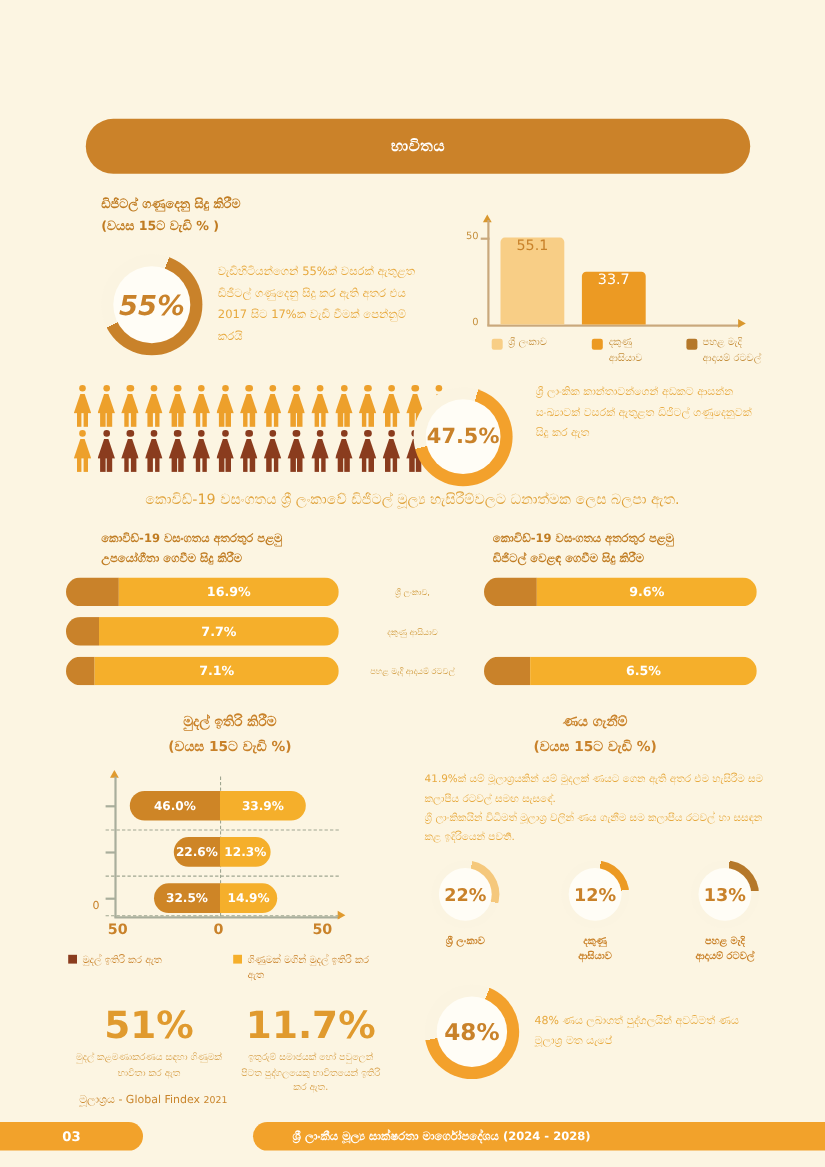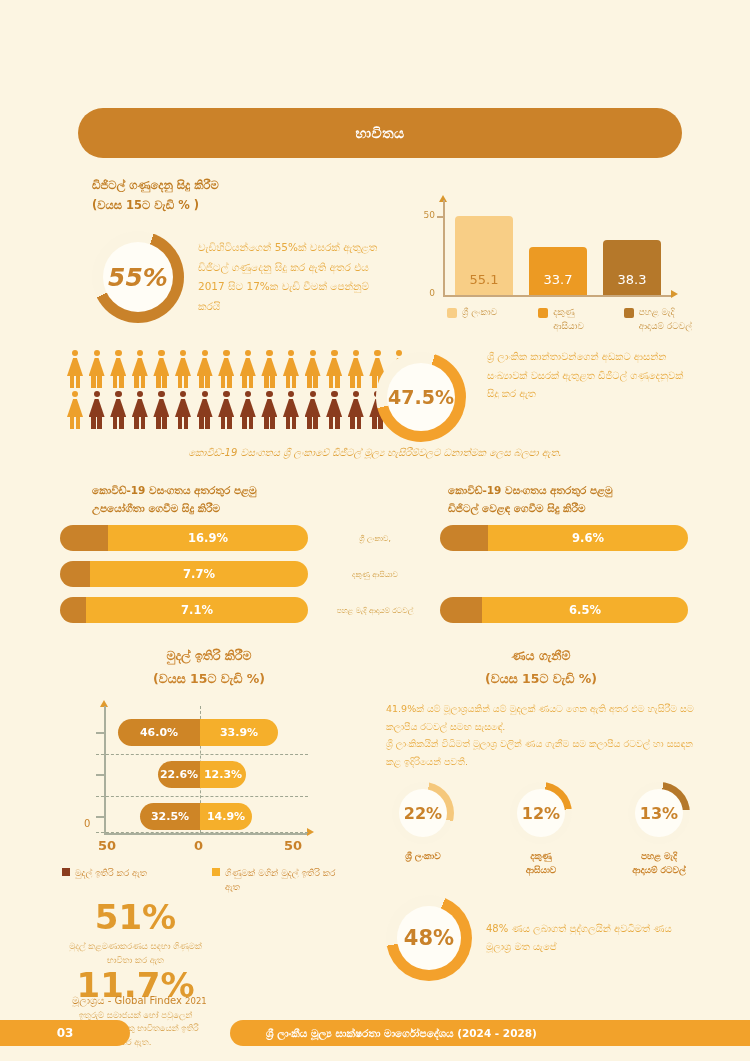--- a/index.html
+++ b/index.html
@@ -41,21 +41,21 @@
   #chart-top .yaxis{position:absolute;left:28px;top:0;width:1.5px;height:96px;background:#C9A87C;}
   #chart-top .yarrow{position:absolute;left:24px;top:-5px;width:0;height:0;
      border-left:4.5px solid transparent;border-right:4.5px solid transparent;border-bottom:7px solid #D9972E;}
   #chart-top .xaxis{position:absolute;left:28px;top:95px;width:230px;height:1.5px;background:#C9A87C;}
   #chart-top .xarrow{position:absolute;left:256px;top:90px;width:0;height:0;
      border-top:4.5px solid transparent;border-bottom:4.5px solid transparent;border-left:7px solid #D9972E;}
   #chart-top .tick{position:absolute;left:22px;width:8px;height:1.5px;background:#C9A87C;}
   #chart-top .tlab{position:absolute;font-size:9px;color:#C58F3C;text-align:right;width:20px;}
   #chart-top .bars{position:absolute;left:40px;top:0;height:95px;display:flex;align-items:flex-end;gap:16px;}
   #chart-top .bar{width:58px;border-radius:4px 4px 0 0;position:relative;
-     display:flex;align-items:flex-end;justify-content:center;}
+     display:flex;justify-content:center;}
   #chart-top .bar span{font-size:13px;padding-bottom:8px;}
   .lg-row{position:absolute;left:32px;top:106px;width:268px;display:flex;font-size:9px;line-height:1.5;}
   .lg-item{display:flex;align-items:flex-start;gap:5px;}
   .lg-sw{width:10px;height:10px;border-radius:2px;flex:0 0 10px;margin-top:2px;}
   .lg-tx{color:#C58F3C;}
 
   
   #blk-people{position:absolute;left:66px;top:350px;}
   .people-row{display:flex;gap:3.6px;}
   .people-row + .people-row{margin-top:3px;}
@@ -66,21 +66,21 @@
   .fig .lleg{position:absolute;left:3.6px;top:25px;width:4.6px;height:13px;}
   .fig .rleg{position:absolute;right:3.6px;top:25px;width:4.6px;height:13px;}
 
   #d475{position:absolute;left:376px;top:352px;width:90px;height:90px;
     background:conic-gradient(from 18deg,#F3A12C 0 66%, #FBF4E1 66% 100%);}
   #d475 .hole{inset:11px;}
   #d475 .val{font-size:19px;color:#C9822A;}
   #p-women{position:absolute;left:487px;top:348px;width:206px;font-size:10px;line-height:1.85;color:#E7A93E;}
 
   #covid-note{position:absolute;left:0;top:447px;width:750px;text-align:center;
-     font-size:10px;color:#E0A23A;font-style:italic;}
+     font-size:13px;color:#E0A23A;}
 
   
   .grp-title{position:absolute;font-size:10.5px;font-weight:bold;color:#C07C22;line-height:1.7;}
   #gt-left{left:92px;top:482px;width:260px;}
   #gt-right{left:448px;top:482px;width:260px;text-align:left;}
 
   .hb{position:absolute;height:26px;border-radius:13px;overflow:hidden;display:flex;align-items:center;}
   .hb .seg-dark{height:100%;background:#C9822A;}
   .hb .seg-light{height:100%;background:#F5AF2B;flex:1;display:flex;align-items:center;justify-content:center;}
   .hb .seg-light span{color:#FFFFFF;font-size:11.5px;font-weight:bold;}
@@ -107,21 +107,21 @@
      display:flex;align-items:center;justify-content:center;}
   .dbar .right span{color:#FFFFFF;font-size:11px;font-weight:bold;}
   .xlab{position:absolute;top:138px;font-size:13px;font-weight:bold;color:#C9822A;}
   .zerolab{position:absolute;left:22px;top:118px;font-size:10px;color:#C9822A;}
 
   #pl-legend{display:flex;gap:10px;margin-top:6px;font-size:9px;line-height:1.6;}
   #pl-legend .li{display:flex;gap:5px;align-items:flex-start;width:140px;}
   #pl-legend .sw{width:8px;height:8px;flex:0 0 8px;margin-top:2px;}
   #pl-legend .tx{color:#C9822A;}
 
-  #pl-stats{display:flex;margin-top:4px;flex-direction:column;}
+  #pl-stats{display:flex;margin-top:20px;}
   #pl-stats .st{width:147px;text-align:center;}
   #pl-stats .big{font-size:34px;font-weight:bold;color:#E09A2E;line-height:1.1;}
   #pl-stats .cap{font-size:8.5px;color:#D7A04A;line-height:1.6;margin-top:4px;padding:0 6px;}
 
   #source{position:absolute;left:72px;top:995px;font-size:10px;color:#C9852B;}
   #source .sm{font-size:8.5px;}
 
   
   #panel-right{position:absolute;left:386px;top:645px;width:310px;}
   #pr-title{text-align:center;font-size:12.5px;font-weight:bold;color:#C9822A;line-height:1.8;}
@@ -180,23 +180,20 @@
     <div class="tlab" style="left:0;top:10px">50</div>
     <div class="tlab" style="left:0;top:88px">0</div>
 
     <div class="bars">
       <div class="bar" style="height:79px;background:#F8CE86">
         <span style="color:#C9822A">55.1</span>
       </div>
       <div class="bar" style="height:48px;background:#EC9A23">
         <span style="color:#FFFFFF">33.7</span>
       </div>
-      <div class="bar" style="height:55px;background:#B5782A">
-        <span style="color:#FFFFFF">38.3</span>
-      </div>
     </div>
 
     <div class="lg-row">
       <div class="lg-item" style="width:92px">
         <div class="lg-sw" style="background:#F8CE86"></div>
         <div class="lg-tx">ශ්‍රී ලංකාව</div>
       </div>
       <div class="lg-item" style="width:86px">
         <div class="lg-sw" style="background:#EC9A23"></div>
         <div class="lg-tx" style="white-space:pre-line">දකුණු

